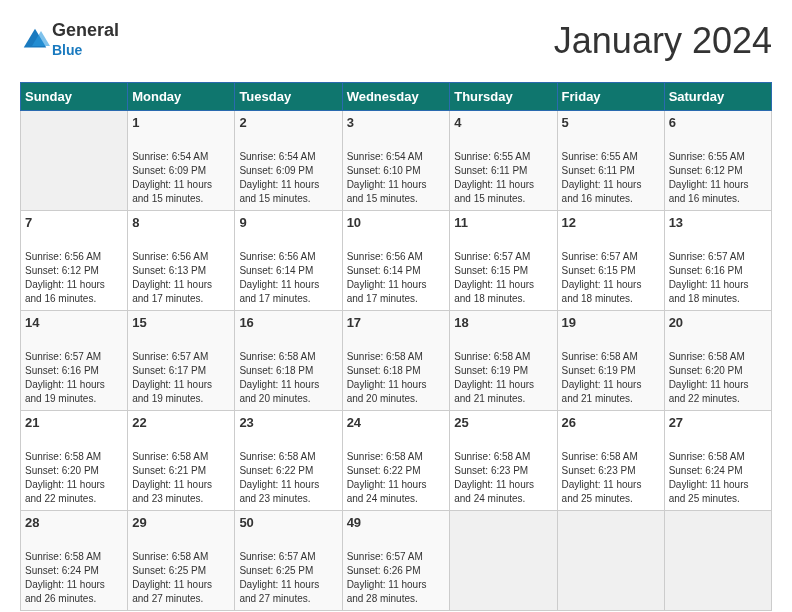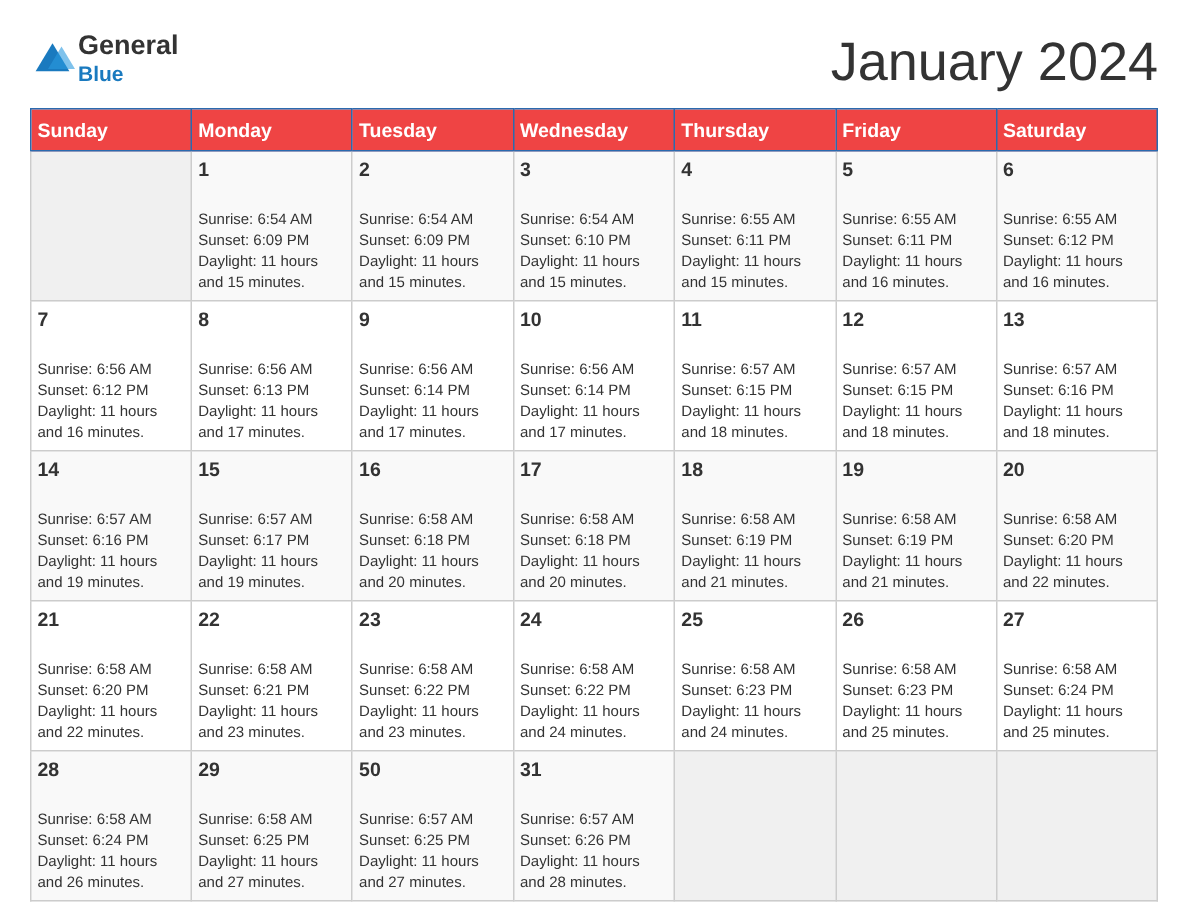--- a/index.html
+++ b/index.html
@@ -7,21 +7,21 @@
       font-family: Arial, sans-serif;
       background: #fff;
       width: 792px;
       min-height: 612px;
       padding: 20px;
     }
     .header-area {
       display: flex;
       justify-content: space-between;
       align-items: flex-start;
-      margin-bottom: 10px;
+      margin-bottom: 20px;
     }
     .logo {
       display: flex;
       align-items: center;
     }
     .logo-text-general {
       font-size: 18px;
       font-weight: bold;
       color: #333;
     }
@@ -46,21 +46,21 @@
     .location-title {
       font-size: 16px;
       color: #555;
     }
     table {
       width: 100%;
       border-collapse: collapse;
       font-size: 11px;
     }
     thead th {
-      background-color: #ef4444;
+      background-color: #0f766e;
       color: #fff;
       padding: 6px 4px;
       text-align: left;
       font-size: 13px;
       font-weight: bold;
       border: 1px solid #2a6aaf;
     }
     tbody td {
       border: 1px solid #ccc;
       vertical-align: top;
@@ -245,21 +245,21 @@
         </td>
         <td>
           <span class="day-number">29</span>
           <div class="day-info">Sunrise: 6:58 AM<br>Sunset: 6:25 PM<br>Daylight: 11 hours and 27 minutes.</div>
         </td>
         <td>
           <span class="day-number">50</span>
           <div class="day-info">Sunrise: 6:57 AM<br>Sunset: 6:25 PM<br>Daylight: 11 hours and 27 minutes.</div>
         </td>
         <td>
-          <span class="day-number">31</span>
+          <span class="day-number">49</span>
           <div class="day-info">Sunrise: 6:57 AM<br>Sunset: 6:26 PM<br>Daylight: 11 hours and 28 minutes.</div>
         </td>
         <td class="empty-cell"></td>
         <td class="empty-cell"></td>
         <td class="empty-cell"></td>
       </tr>
     </tbody>
 </table>
 
 </body></html>

